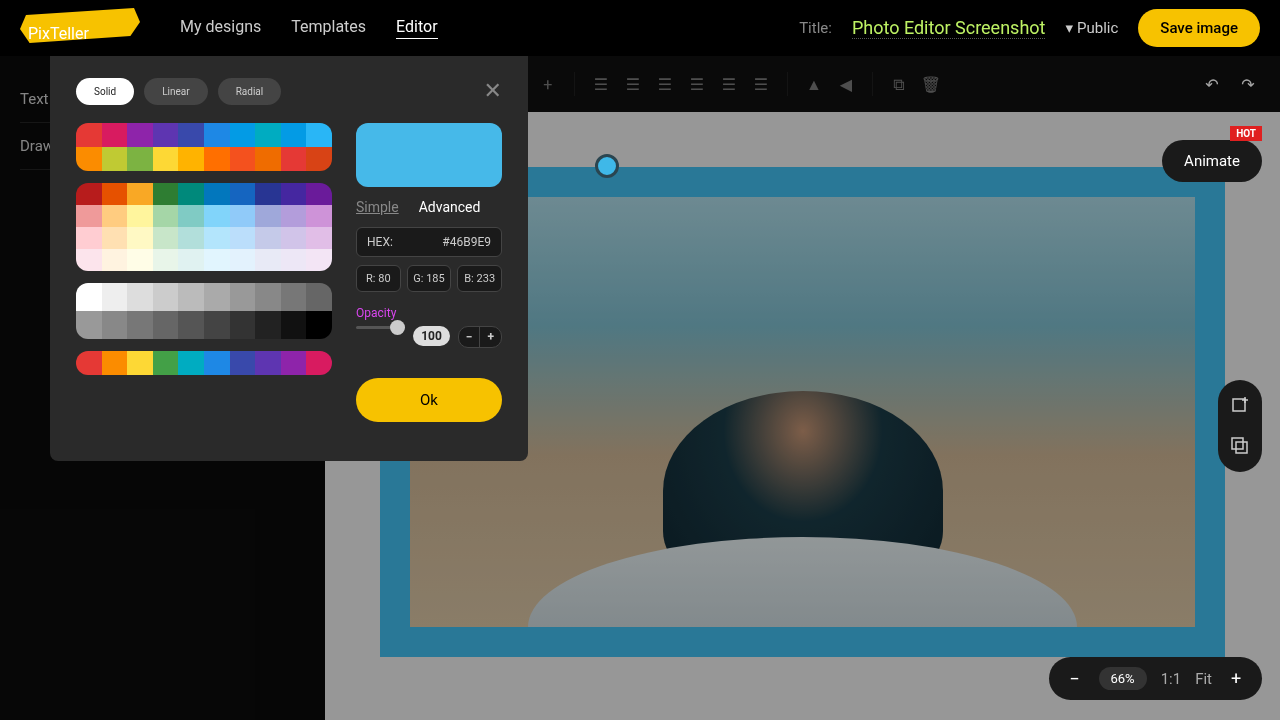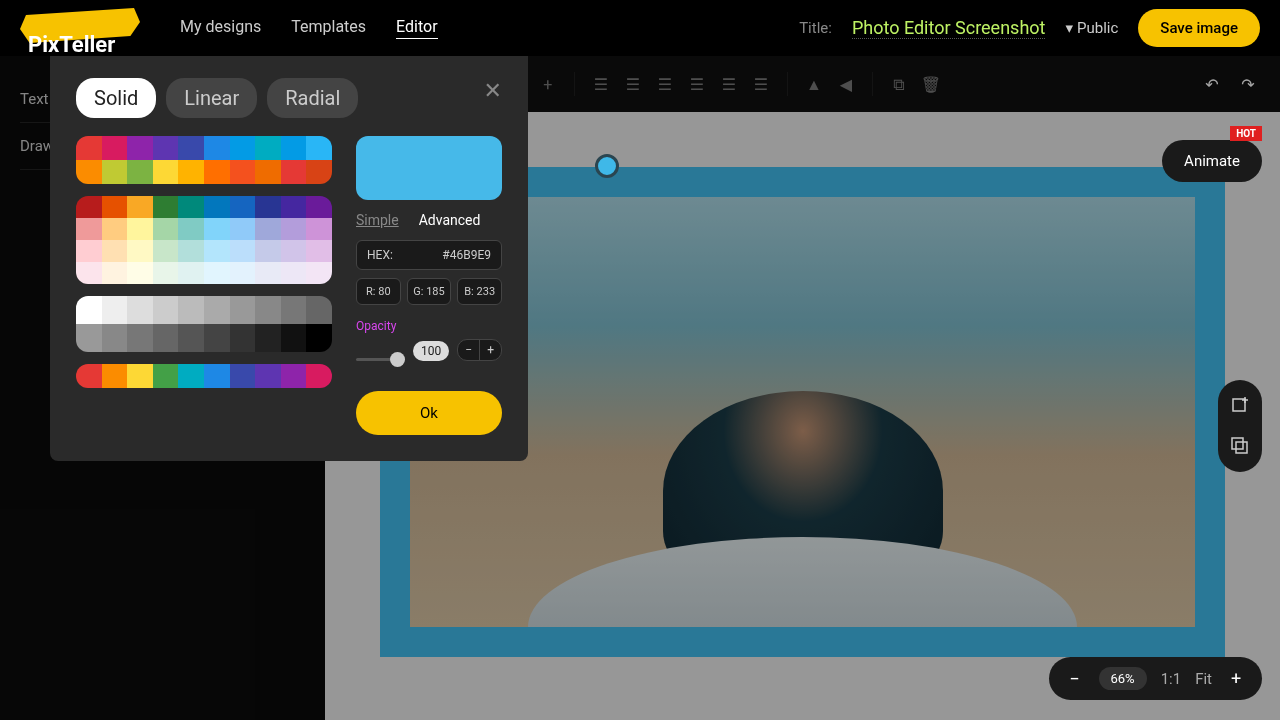--- a/index.html
+++ b/index.html
@@ -2,21 +2,21 @@
 <html><head>
 <meta charset="utf-8">
 <style>
 * { margin: 0; padding: 0; box-sizing: border-box; font-family: -apple-system, BlinkMacSystemFont, "Segoe UI", Roboto, sans-serif; }
 body { width: 1280px; height: 720px; background: #000; overflow: hidden; position: relative; }
 
 
 .header { height: 56px; background: #000; display: flex; align-items: center; padding: 0 20px; position: relative; z-index: 10; }
 .logo { width: 130px; height: 40px; position: relative; margin-right: 30px; }
 .logo-brush { position: absolute; width: 120px; height: 35px; background: #f7c200; clip-path: polygon(5% 20%, 95% 0%, 100% 40%, 92% 80%, 8% 100%, 0% 60%); }
-.logo-text { position: absolute; color: #fff; font-weight: bold; font-size: 22px; top: 24px; left: 8px; }
+.logo-text { position: absolute; color: #fff; font-weight: normal; font-size: 16px; top: 16px; left: 8px; }
 .nav { display: flex; gap: 30px; }
 .nav-item { color: #ccc; font-size: 16px; cursor: pointer; }
 .nav-item.active { color: #fff; border-bottom: 1px solid #fff; padding-bottom: 2px; }
 .title-area { margin-left: auto; display: flex; align-items: center; gap: 20px; }
 .title-label { color: #888; font-size: 15px; }
 .title-value { color: #bef264; font-size: 18px; border-bottom: 1px dotted #555; }
 .visibility { color: #ccc; font-size: 15px; display: flex; align-items: center; gap: 4px; }
 .save-btn { background: #f7c200; color: #000; font-size: 15px; font-weight: 500; padding: 10px 22px; border-radius: 20px; border: none; cursor: pointer; }
 
 
@@ -51,41 +51,41 @@
 
 .zoom-bar { position: absolute; bottom: 20px; right: 18px; background: #1a1a1a; border-radius: 24px; padding: 10px 16px; display: flex; align-items: center; gap: 14px; z-index: 7; }
 .zoom-btn { color: #fff; font-size: 18px; cursor: pointer; width: 20px; text-align: center; }
 .zoom-val { background: #333; color: #fff; padding: 4px 12px; border-radius: 12px; font-size: 13px; }
 .zoom-txt { color: #aaa; font-size: 15px; cursor: pointer; }
 
 
 .modal { position: absolute; top: 56px; left: 50px; width: 478px; height: 405px; background: #2a2a2a; border-radius: 0 0 8px 8px; padding: 22px 26px; z-index: 20; }
 .modal-close { position: absolute; top: 22px; right: 26px; color: #888; font-size: 22px; cursor: pointer; }
 .fill-tabs { display: flex; gap: 10px; margin-bottom: 18px; }
-.fill-tab { padding: 8px 18px; border-radius: 18px; font-size: 20px; cursor: pointer; text-align: center; }
+.fill-tab { padding: 8px 18px; border-radius: 18px; font-size: 10px; cursor: pointer; text-align: center; }
 .fill-tab.active { background: #fff; color: #222; }
 .fill-tab.inactive { background: #444; color: #ccc; }
 .modal-body { display: flex; gap: 24px; }
 .swatches-col { width: 256px; }
 .swatch-grid { display: grid; grid-template-columns: repeat(10, 1fr); border-radius: 12px; overflow: hidden; margin-bottom: 12px; }
 .sw { height: 22px; }
 .swatch-grid.short .sw { height: 24px; }
 .swatch-grid.mono { grid-template-columns: repeat(10, 1fr); }
 .swatch-grid.mono .sw { height: 28px; }
 .controls-col { flex: 1; }
 .preview { width: 100%; height: 64px; background: #46b9e9; border-radius: 12px; margin-bottom: 12px; }
 .mode-tabs { display: flex; gap: 20px; margin-bottom: 12px; font-size: 14px; }
 .mode-tab { cursor: pointer; }
 .mode-tab.inactive { color: #888; text-decoration: underline; }
 .mode-tab.active { color: #fff; }
 .hex-row { background: #1a1a1a; border-radius: 6px; padding: 7px 10px; display: flex; justify-content: space-between; font-size: 12px; color: #ccc; margin-bottom: 8px; border: 1px solid #444; }
 .rgb-row { display: flex; gap: 6px; margin-bottom: 14px; }
 .rgb-box { flex: 1; background: #1a1a1a; border: 1px solid #444; border-radius: 6px; padding: 6px 4px; font-size: 11px; color: #ccc; text-align: center; }
 .opacity-label { color: #d946ef; font-size: 12px; margin-bottom: 6px; }
-.opacity-row { display: flex; align-items: flex-end; gap: 8px; }
+.opacity-row { display: flex; align-items: flex-start; gap: 8px; font-weight: bold; }
 .slider { flex: 1; height: 3px; background: #555; border-radius: 2px; position: relative; }
 .slider-thumb { position: absolute; right: 0; top: -6px; width: 15px; height: 15px; background: #ccc; border-radius: 50%; }
 .opacity-val { background: #ddd; color: #222; padding: 3px 8px; border-radius: 10px; font-size: 12px; }
 .stepper { display: flex; background: #1a1a1a; border: 1px solid #444; border-radius: 10px; overflow: hidden; }
 .stepper span { padding: 3px 7px; color: #ccc; font-size: 12px; cursor: pointer; }
 .stepper span:first-child { border-right: 1px solid #444; }
 .ok-btn { width: 100%; background: #f7c200; color: #000; border: none; border-radius: 22px; padding: 13px; font-size: 15px; margin-top: 30px; cursor: pointer; }
 
 
 .dim { position: absolute; top: 56px; left: 0; right: 0; bottom: 0; background: rgba(0,0,0,0.35); z-index: 4; pointer-events: none; }

